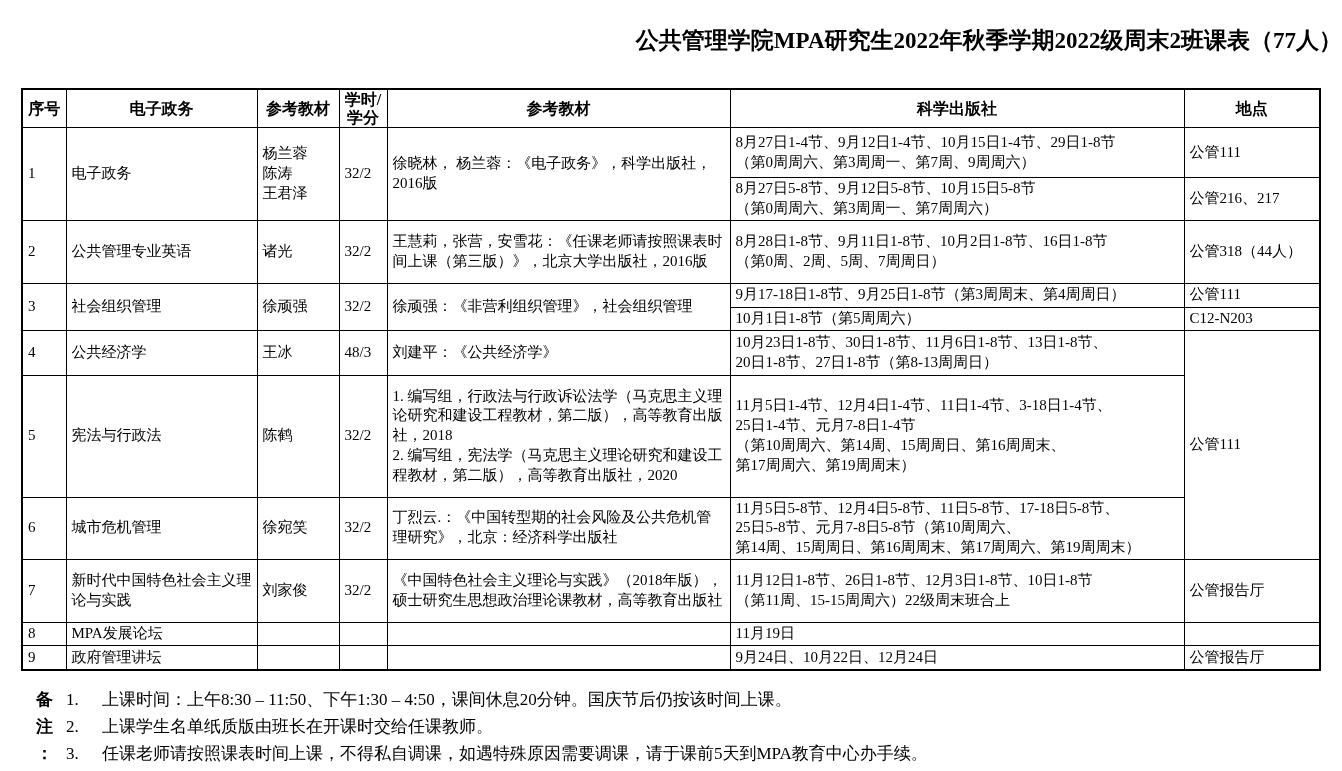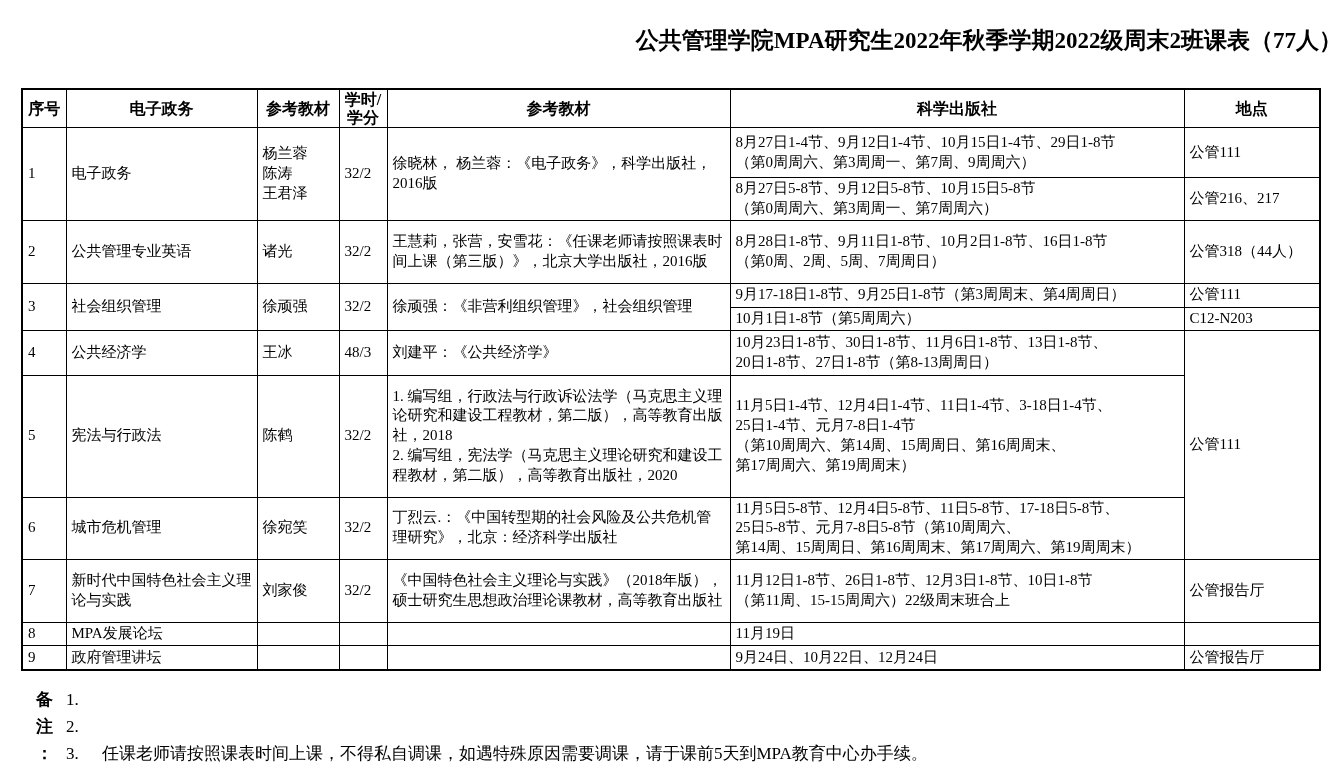--- a/index.html
+++ b/index.html
@@ -208,22 +208,24 @@
   </tbody>
 </table>
 
 <div class="notes">
   <div class="notes-label">备
 注
 ：</div>
   <div class="notes-body">
     <div class="note-row">
       <span class="note-num">1.</span>
+      <span class="note-text">上课时间：上午8:30 – 11:50、下午1:30 – 4:50，课间休息20分钟。国庆节后仍按该时间上课。</span>
     </div>
     <div class="note-row">
       <span class="note-num">2.</span>
+      <span class="note-text">上课学生名单纸质版由班长在开课时交给任课教师。</span>
     </div>
     <div class="note-row">
       <span class="note-num">3.</span>
       <span class="note-text">任课老师请按照课表时间上课，不得私自调课，如遇特殊原因需要调课，请于课前5天到MPA教育中心办手续。</span>
     </div>
   </div>
 </div>
 
 </body></html>

